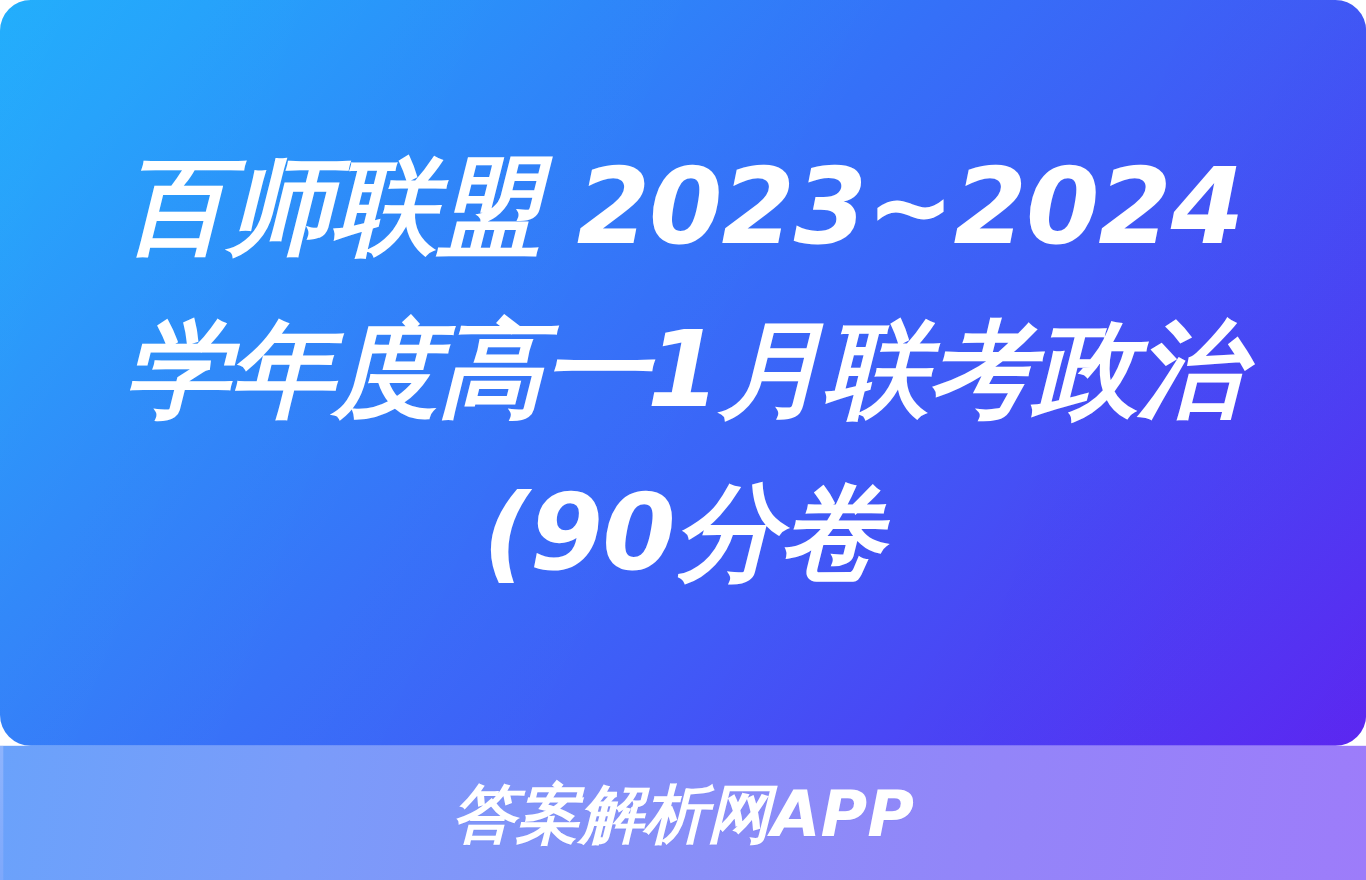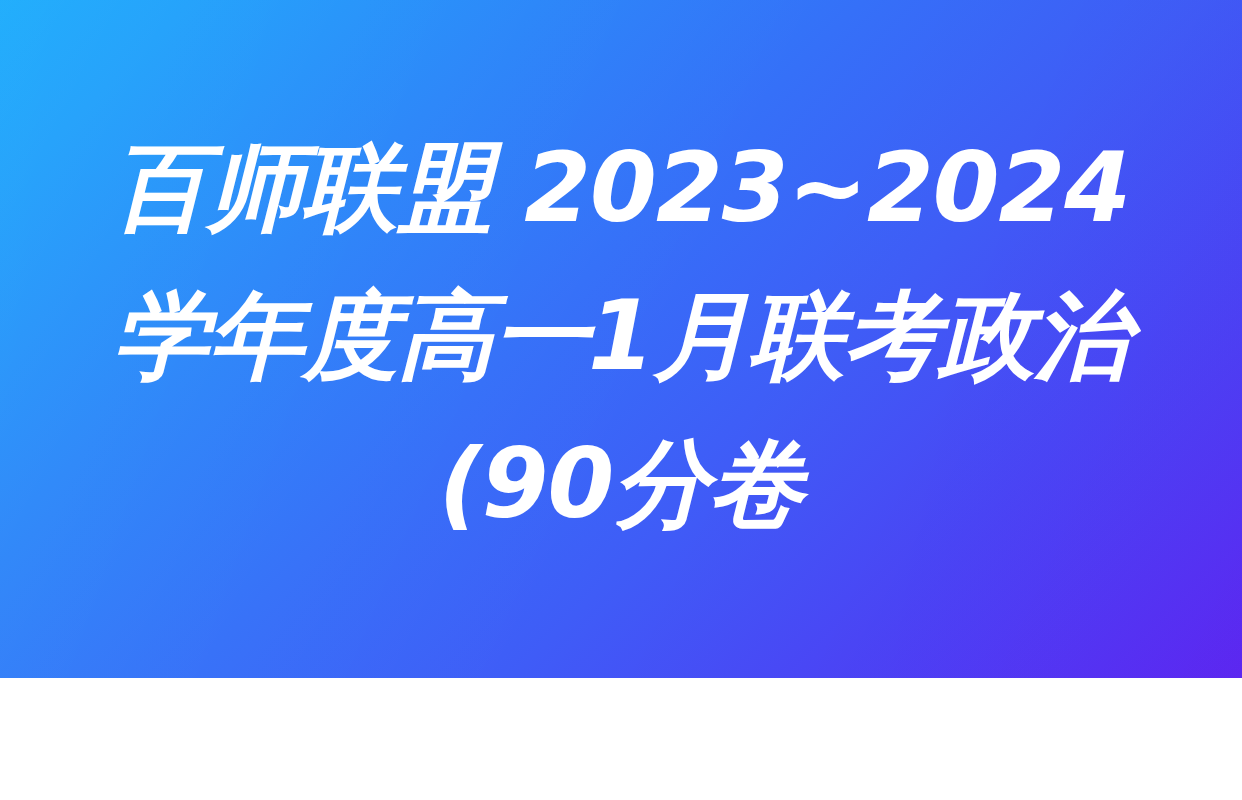--- a/index.html
+++ b/index.html
@@ -31,20 +31,21 @@
       linear-gradient(135deg,
         #16aafc 0%,
         #1d9ffb 10%,
         #2a86f9 28%,
         #3570f8 45%,
         #3f5cf7 62%,
         #4a45f6 78%,
         #5632f5 92%,
         #5d27f4 100%);
     overflow: hidden;
+    border-radius: 28px;
   }
 
   
   .hero::after {
     content: "";
     position: absolute;
     inset: 0;
     background:
       linear-gradient(115deg,
         rgba(255,255,255,0.055) 0%,
@@ -132,14 +133,17 @@
 <body>
 
 <div class="poster">
 
   <div class="hero">
     <div class="title-wrap">
       <h1 class="title">百师联盟 2023~2024学年度高一1月联考政治(90分卷</h1>
     </div>
   </div>
 
+  <div class="footer-band">
+    <div class="watermark">答案解析网APP</div>
+  </div>
 
 </div>
 
 </body></html>

